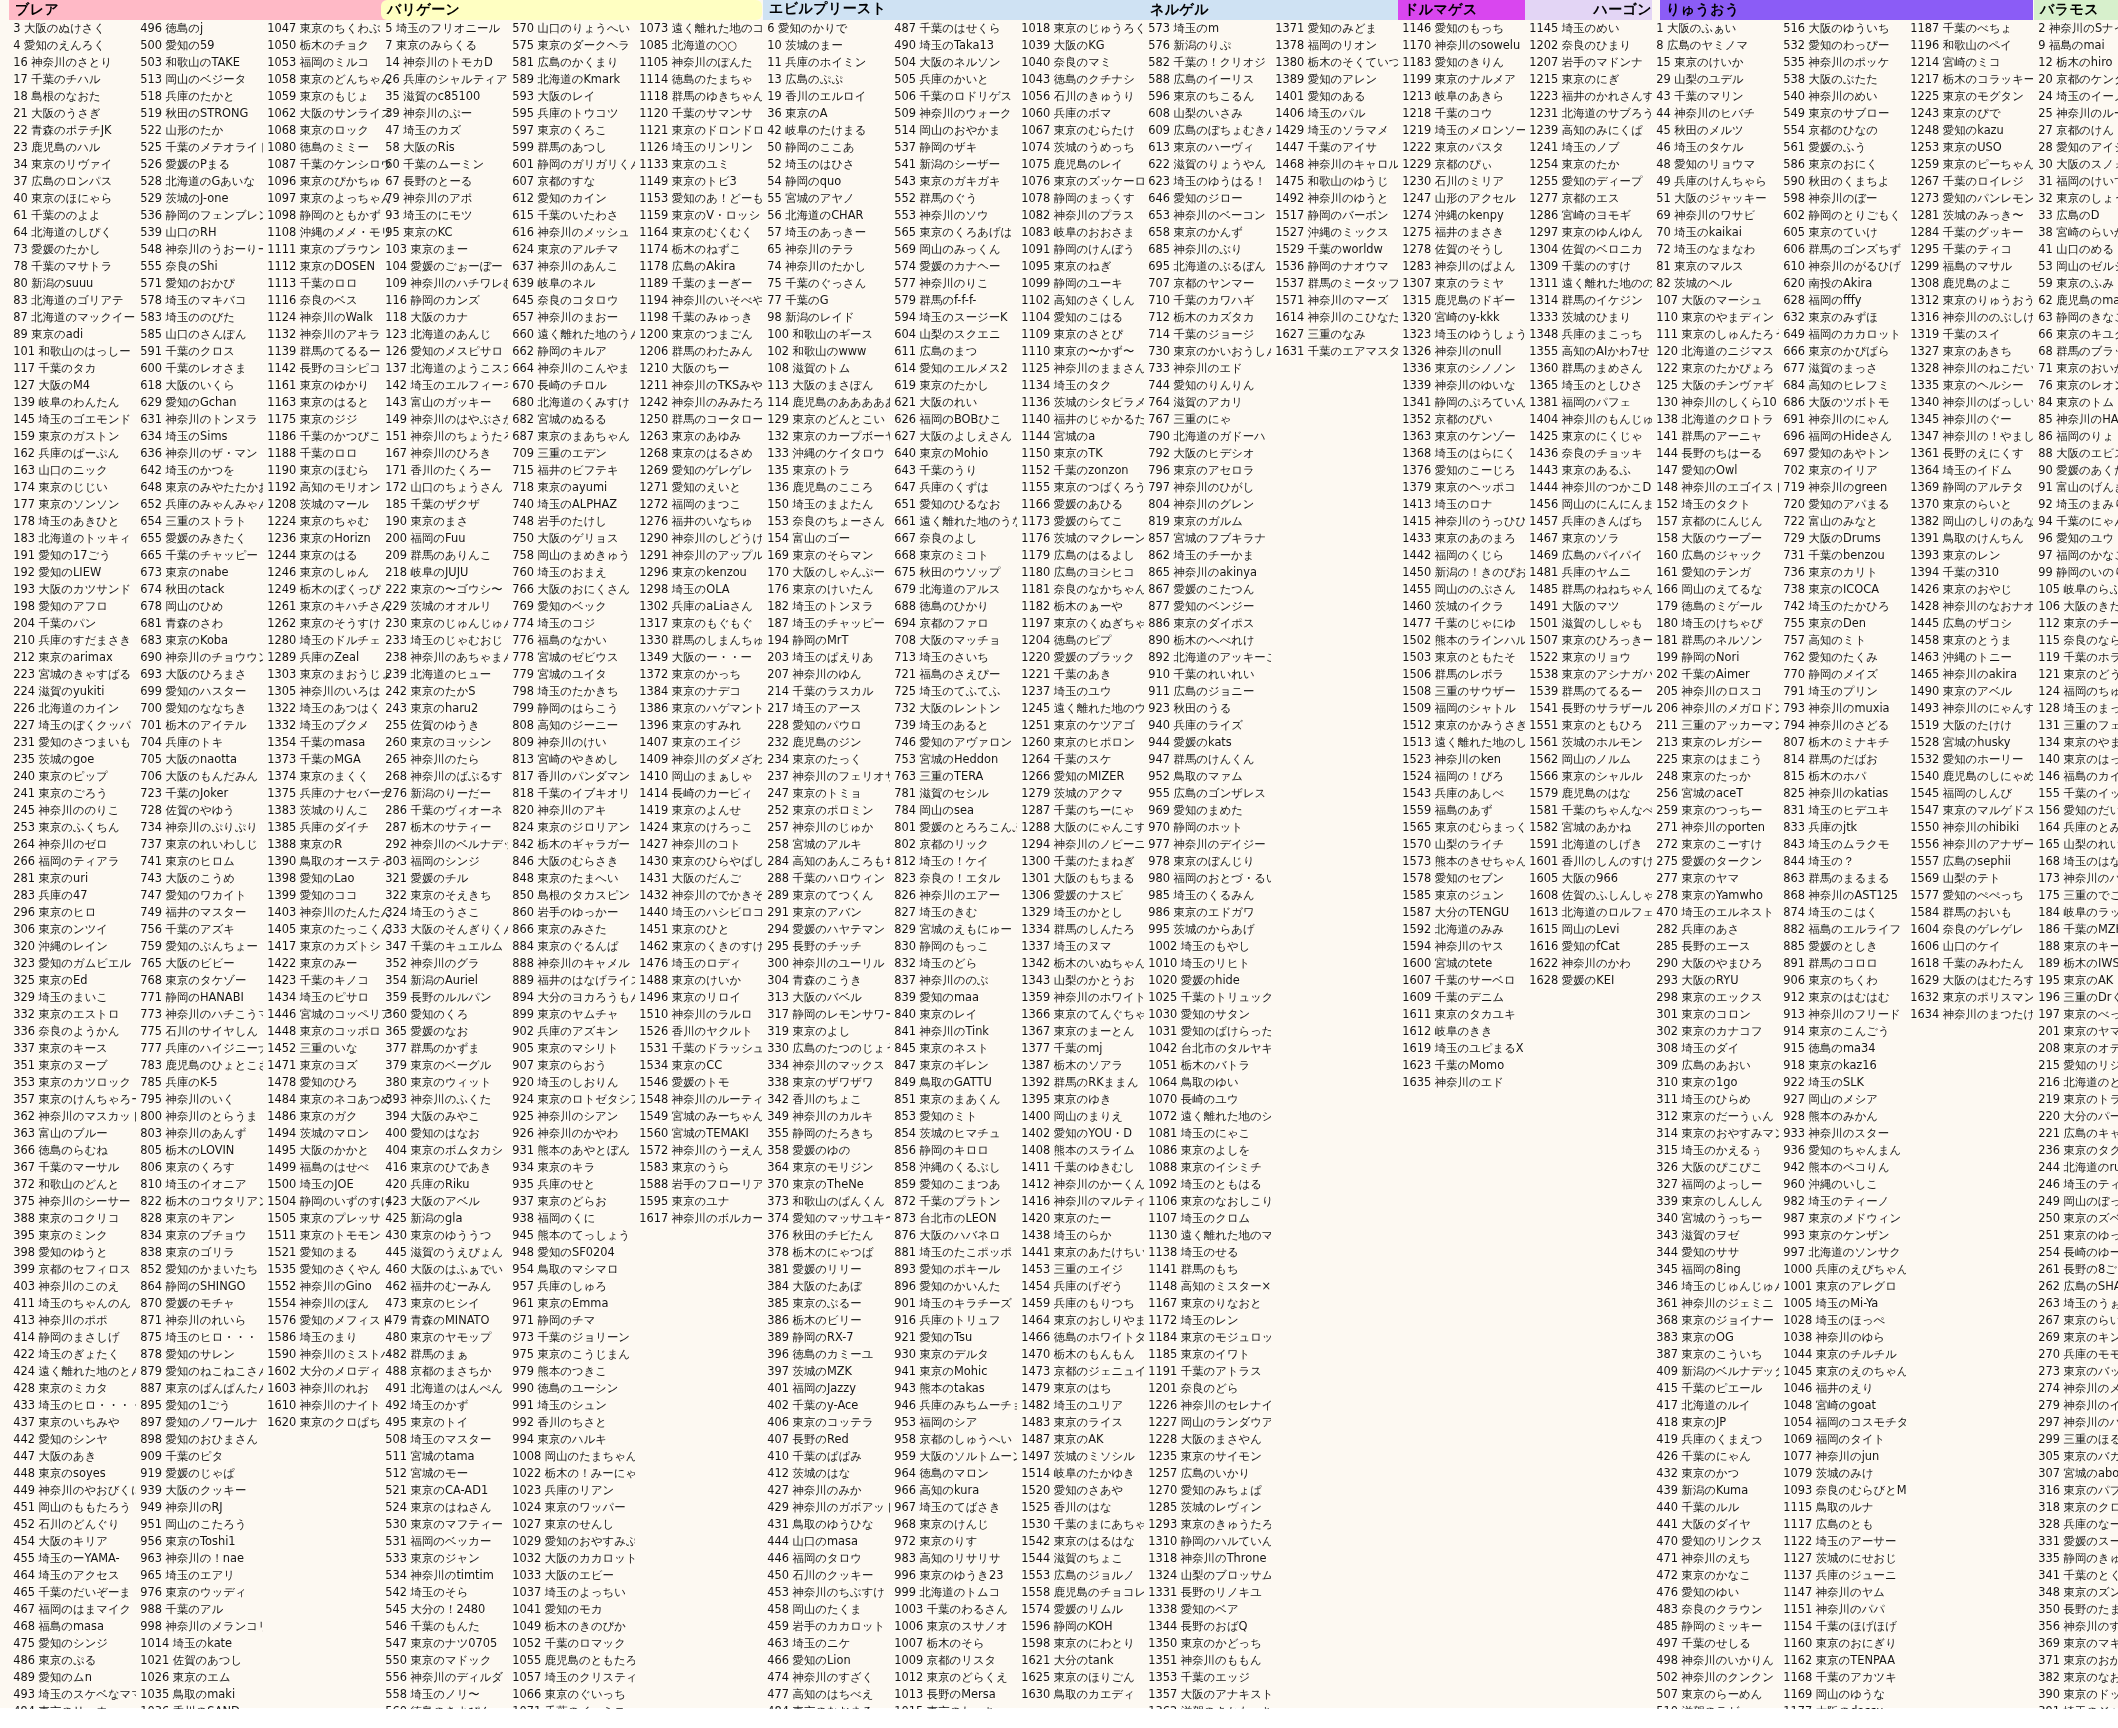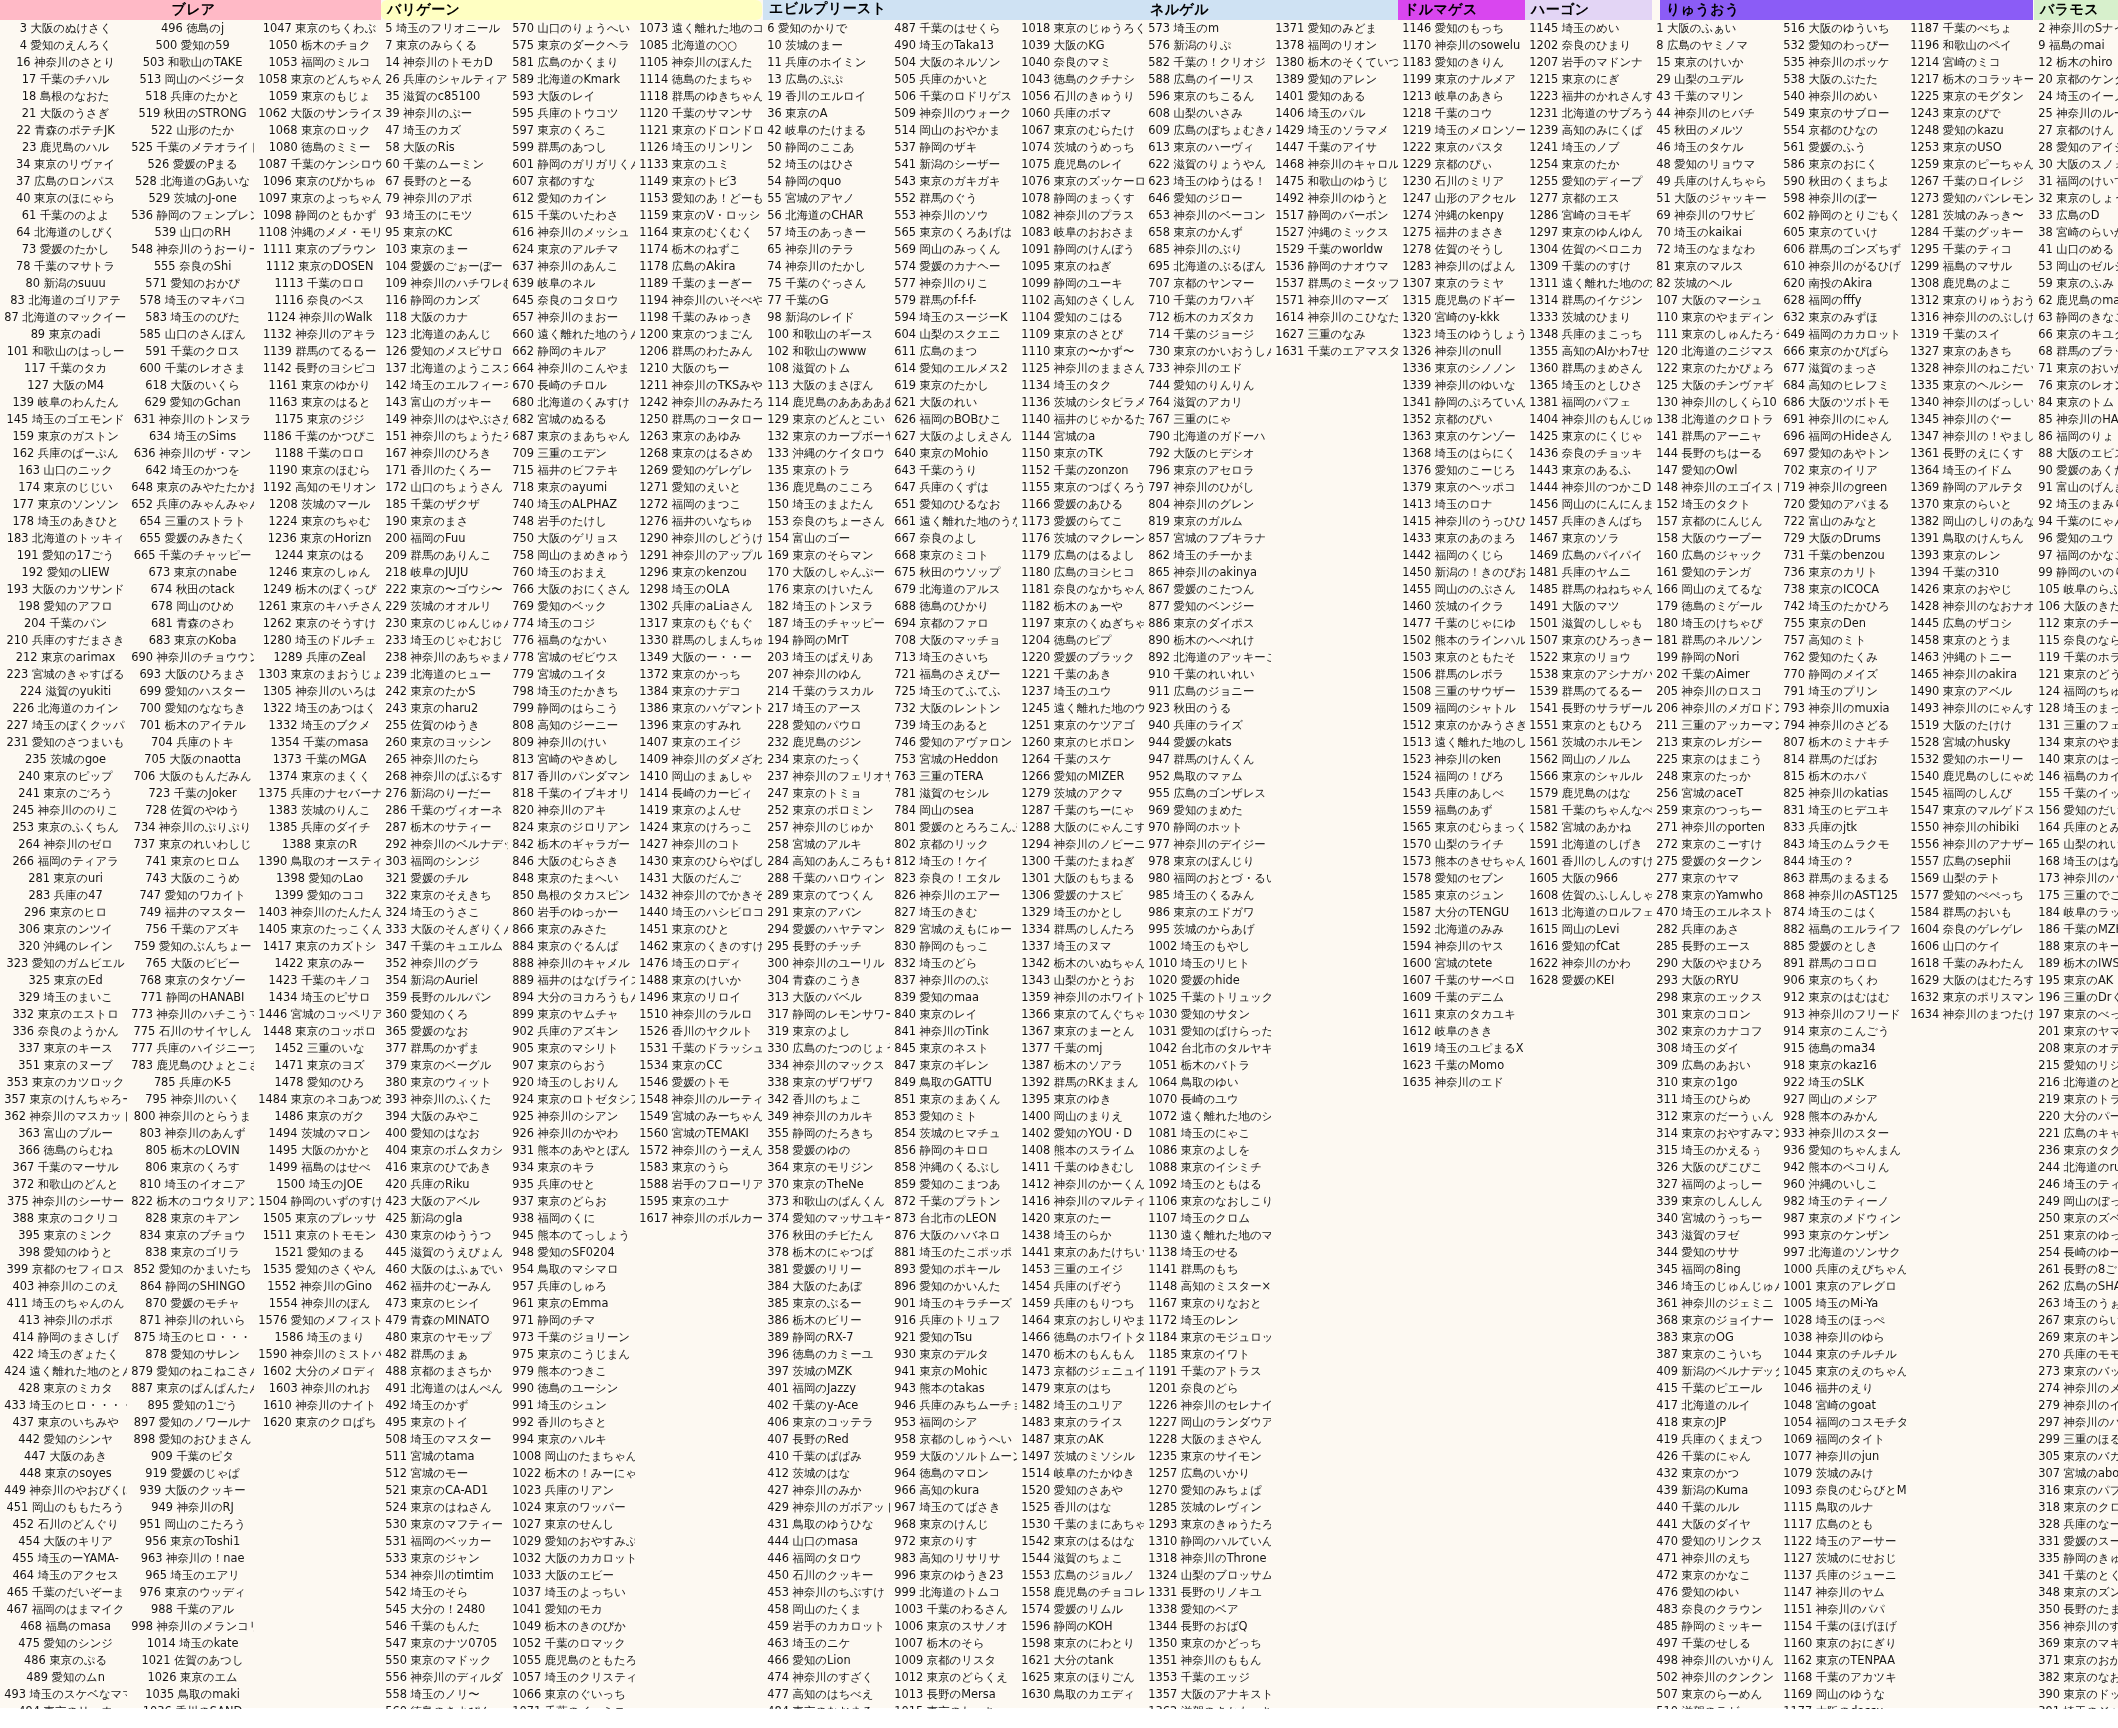--- a/index.html
+++ b/index.html
@@ -19,21 +19,21 @@
   .entry{
     height:17px;line-height:17px;font-size:11.4px;white-space:nowrap;
     padding-left:4.2px;box-sizing:border-box;color:#141414;
   }
 </style>
 </head>
 <body>
 
 <div id="content-bg"></div>
 <div id="groups">
-    <div class="group" style="left: 0px; width: 381px; text-align: center;">
+    <div class="group" style="left: 9px; width: 381px;">
       <div class="group-header" style="background: rgb(255, 185, 198);">ブレア</div>
       <div class="cols">
         <div class="col">
           <div class="entry">3 大阪のぬけさく</div>
           <div class="entry">4 愛知のえんろく</div>
           <div class="entry">16 神奈川のさとり</div>
           <div class="entry">17 千葉のチハル</div>
           <div class="entry">18 島根のなおた</div>
           <div class="entry">21 大阪のうさぎ</div>
           <div class="entry">22 青森のポテチJK</div>
@@ -1105,21 +1105,21 @@
           <div class="entry">1609 千葉のデニム</div>
           <div class="entry">1611 東京のタカユキ</div>
           <div class="entry">1612 岐阜のきき</div>
           <div class="entry">1619 埼玉のユピまるX</div>
           <div class="entry">1623 千葉のMomo</div>
           <div class="entry">1635 神奈川のエド</div>
         </div>
       </div>
     </div>
     <div class="group" style="left: 1525px; width: 127px;">
-      <div class="group-header" style="background: rgb(227, 213, 245);">ハーゴン</div>
+      <div class="group-header" style="background: rgb(227, 213, 245); text-align: right;">ハーゴン</div>
       <div class="cols">
         <div class="col">
           <div class="entry">1145 埼玉のめい</div>
           <div class="entry">1202 奈良のひまり</div>
           <div class="entry">1207 岩手のマドンナ</div>
           <div class="entry">1215 東京のにぎ</div>
           <div class="entry">1223 福井のかれさんすい</div>
           <div class="entry">1231 北海道のサブろう</div>
           <div class="entry">1239 高知のみにくぱ</div>
           <div class="entry">1241 埼玉のノブ</div>

